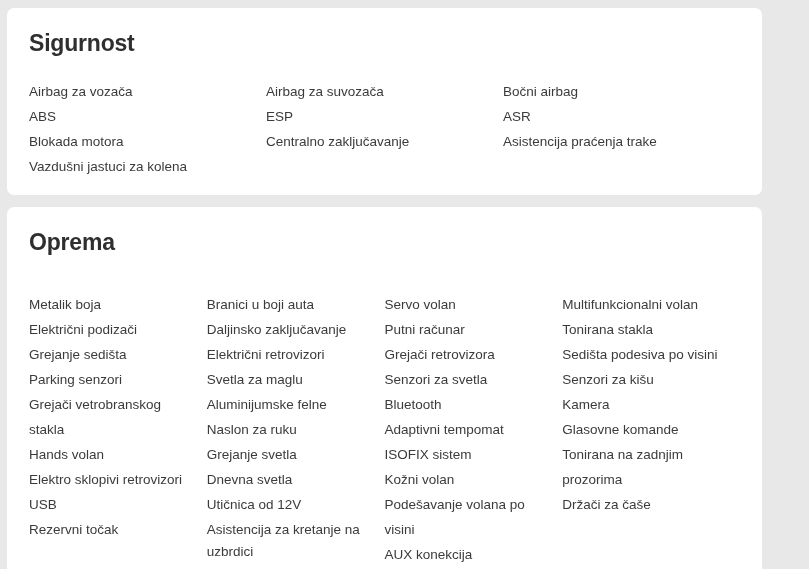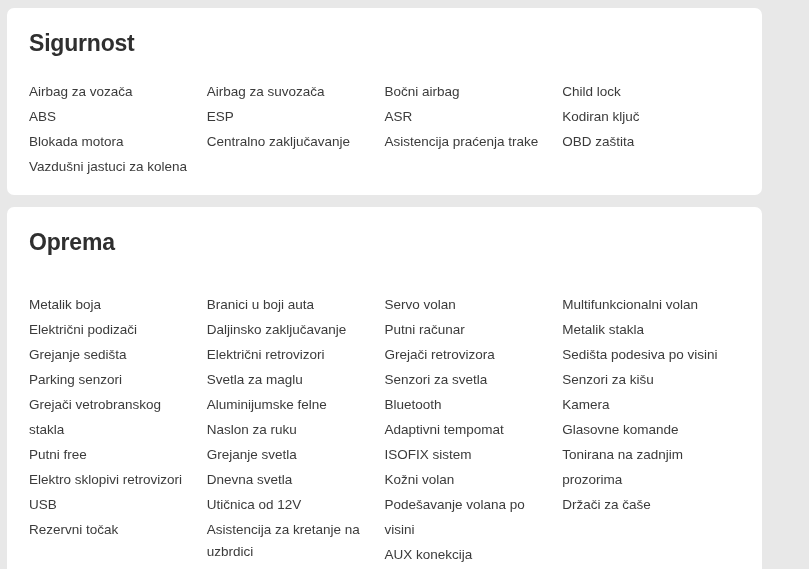--- a/index.html
+++ b/index.html
@@ -79,38 +79,33 @@
       <div class="col">
         <div class="feature">Airbag za suvozača</div>
         <div class="feature">ESP</div>
         <div class="feature">Centralno zaključavanje</div>
       </div>
       <div class="col">
         <div class="feature">Bočni airbag</div>
         <div class="feature">ASR</div>
         <div class="feature">Asistencija praćenja trake</div>
       </div>
-      <div class="col">
-        <div class="feature">Child lock</div>
-        <div class="feature">Kodiran ključ</div>
-        <div class="feature">OBD zaštita</div>
-      </div>
     </div>
   </div>
 
   <div class="card card-equipment">
     <div class="card-title">Oprema</div>
     <div class="columns">
       <div class="col">
         <div class="feature">Metalik boja</div>
         <div class="feature">Električni podizači</div>
         <div class="feature">Grejanje sedišta</div>
         <div class="feature">Parking senzori</div>
         <div class="feature">Grejači vetrobranskog stakla</div>
-        <div class="feature">Putni free</div>
+        <div class="feature">Hands volan</div>
         <div class="feature">Elektro sklopivi retrovizori</div>
         <div class="feature">USB</div>
         <div class="feature">Rezervni točak</div>
       </div>
       <div class="col">
         <div class="feature">Branici u boji auta</div>
         <div class="feature">Daljinsko zaključavanje</div>
         <div class="feature">Električni retrovizori</div>
         <div class="feature">Svetla za maglu</div>
         <div class="feature">Aluminijumske felne</div>
@@ -127,21 +122,21 @@
         <div class="feature">Senzori za svetla</div>
         <div class="feature">Bluetooth</div>
         <div class="feature">Adaptivni tempomat</div>
         <div class="feature">ISOFIX sistem</div>
         <div class="feature">Kožni volan</div>
         <div class="feature">Podešavanje volana po visini</div>
         <div class="feature">AUX konekcija</div>
       </div>
       <div class="col">
         <div class="feature">Multifunkcionalni volan</div>
-        <div class="feature">Metalik stakla</div>
+        <div class="feature">Tonirana stakla</div>
         <div class="feature">Sedišta podesiva po visini</div>
         <div class="feature">Senzori za kišu</div>
         <div class="feature">Kamera</div>
         <div class="feature">Glasovne komande</div>
         <div class="feature">Tonirana na zadnjim prozorima</div>
         <div class="feature">Držači za čaše</div>
       </div>
     </div>
   </div>
 

